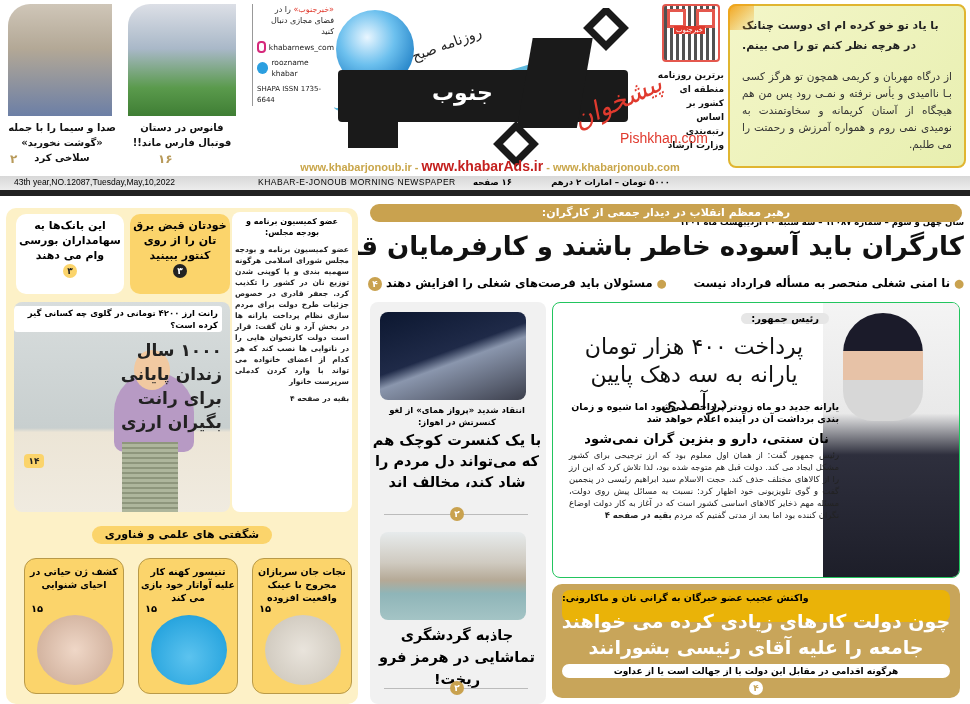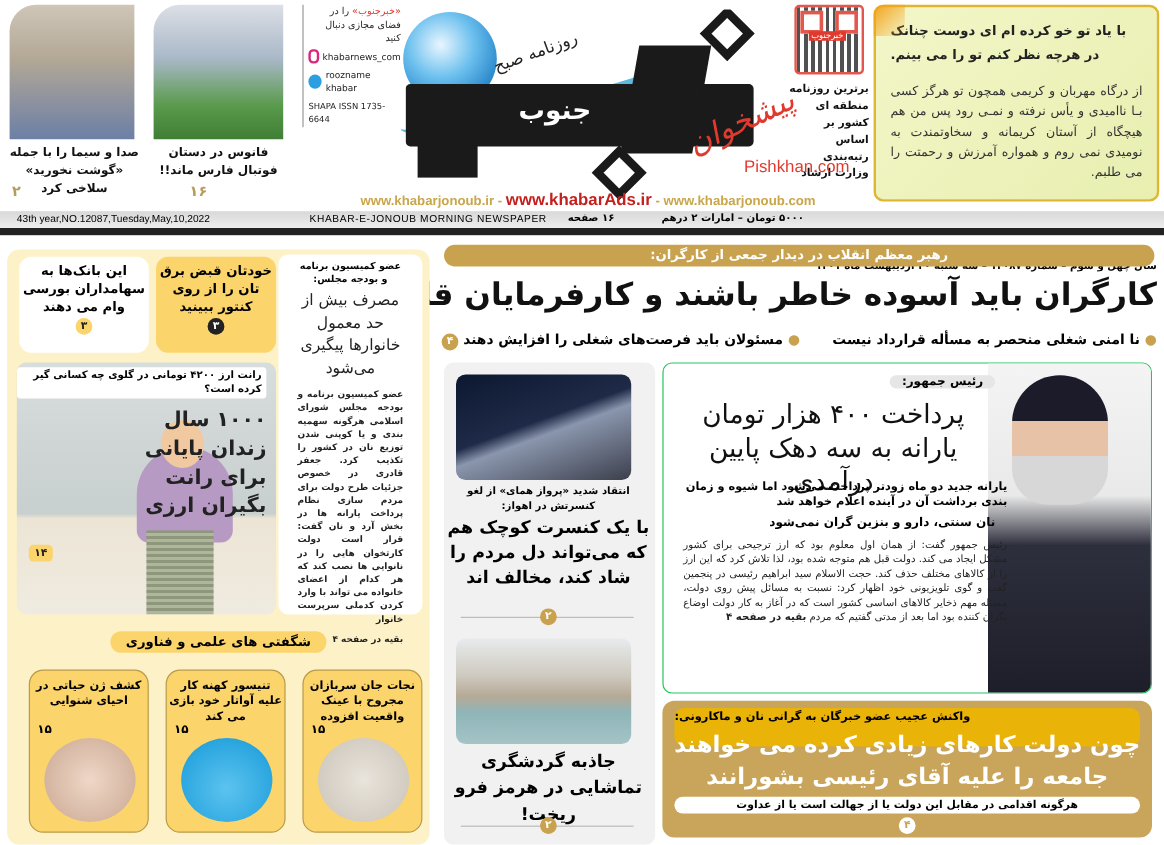--- a/index.html
+++ b/index.html
@@ -52,21 +52,21 @@
   .bullet-dot { color:#c9a24f; }
   .page-badge { display:inline-block; width:14px; height:14px; border-radius:50%; background:#c9a24f; color:#fff; font-size:9px; text-align:center; line-height:14px; font-weight:bold; }
 
   
   .pres-box { left: 552px; top: 302px; width: 408px; height: 276px; border: 1px solid #22c55e; border-radius: 8px; background:#fff; overflow:hidden; }
   .pres-photo { position:absolute; left:270px; top:0; width:140px; height:276px; background: linear-gradient(180deg,#f4f4f4 0%, #e9e9e9 40%, #2e2f3d 55%, #1d1e29 100%); }
   .pres-head { position:absolute; left:290px; top:10px; width:80px; height:108px; border-radius: 40px 40px 30px 30px; background: linear-gradient(180deg,#1b1b2a 0 35%, #e7c2a7 35% 62%, #d7d7d7 62% 100%); }
   .pres-kicker { position:absolute; right:130px; top:10px; background:#e6e6e6; border-radius:9px; padding:0 10px; font-size:10px; font-weight:bold; }
   .pres-headline { position:absolute; right:130px; top:30px; width:270px; font-size: 22px; line-height: 28px; text-align:center; color:#111; }
   .pres-sub { position:absolute; right:120px; top:98px; width:290px; font-size:9.5px; font-weight:bold; line-height:12px; }
-  .pres-sub2 { position:absolute; right:130px; top:128px; font-size:10px; font-weight:bold; }
+  .pres-sub2 { position:absolute; right:130px; top:128px; font-size:13px; font-weight:bold; }
   .pres-body { position:absolute; right:120px; top:146px; width:270px; font-size:8.5px; line-height:12px; color:#222; text-align:justify; }
   .more { font-weight:bold; }
 
   
   .gold-box { left: 552px; top: 584px; width: 408px; height: 114px; background:#c8a55a; border-radius: 10px; }
   .gold-kicker { position:absolute; left:10px; right:10px; top:6px; height:32px; background:#eab308; border-radius:8px; font-size:9.5px; font-weight:bold; text-align:left; line-height:16px; }
   .gold-head { position:absolute; left:6px; right:6px; top:24px; color:#fff; font-size:19px; font-weight:bold; text-align:center; line-height:26px; }
   .gold-foot { position:absolute; left:10px; right:10px; top:80px; height:14px; background:#fff; border-radius:7px; font-size:9px; font-weight:bold; text-align:center; line-height:14px; }
   .gold-num { position:absolute; left:197px; top:97px; }
 
@@ -74,21 +74,21 @@
   .mid-col { left: 370px; top: 302px; width: 176px; height: 402px; background:#f1f1f1; border-radius: 8px; }
   .concert-img { left: 380px; top: 312px; width: 146px; height: 88px; border-radius: 8px; background: linear-gradient(160deg,#0c1730 0%, #1f2a48 45%, #8a96ad 55%, #3c3f4c 100%); }
   .concert-kicker { left: 372px; top: 404px; width: 170px; text-align:center; font-size:8.5px; font-weight:bold; line-height:12px; }
   .concert-head { left: 372px; top: 430px; width: 170px; text-align:center; font-size:14.5px; font-weight:bold; line-height:21px; }
   .divline { height:1px; background:#bbb; }
   .hormoz-img { left: 380px; top: 532px; width: 146px; height: 88px; border-radius: 8px; background: linear-gradient(180deg,#e7ebec 0%, #cfcac0 35%, #b5a996 55%, #8fb5b8 70%, #a4c4c5 100%); }
   .hormoz-head { left: 372px; top: 624px; width: 170px; text-align:center; font-size:14.5px; font-weight:bold; line-height:22px; }
 
   
   .left-bg { left: 6px; top: 208px; width: 352px; height: 496px; background:#fdf1c7; border-radius: 10px; }
-  .majlis { left: 232px; top: 212px; width: 120px; height: 300px; background:#fff; border-radius:8px; padding:4px 16px; }
+  .majlis { left: 232px; top: 212px; width: 120px; height: 300px; background:#fff; border-radius:8px; padding:4px 3px; }
   .majlis-kicker { font-size:8px; font-weight:bold; text-align:center; line-height:11px; }
   .majlis-head { font-size:13px; text-align:center; line-height:19px; margin-top:3px; color:#222; }
   .majlis-body { font-size:7.5px; font-weight:bold; line-height:11px; text-align:justify; margin-top:6px; color:#222; }
   .tile { border-radius: 10px; text-align:center; font-weight:bold; }
   .tile-bill { left: 130px; top: 214px; width: 100px; height: 80px; background:#fbd46b; font-size:11px; line-height:15px; padding-top:4px; }
   .tile-bank { left: 16px; top: 214px; width: 108px; height: 80px; background:#fff; font-size:11px; line-height:15px; padding-top:4px; }
   .cartoon { left: 14px; top: 302px; width: 216px; height: 210px; background: linear-gradient(180deg,#d8dddd 0%, #c8cfcf 60%, #ece5d6 62%, #f0ebe0 100%); border-radius: 8px; overflow:hidden; }
   .cartoon-kicker { position:absolute; right:8px; top:4px; background:#fff; font-size:8.5px; font-weight:bold; padding:1px 4px; line-height:12px; border-radius:3px; }
   .cartoon-head { position:absolute; right:8px; top:36px; width:110px; font-size:17px; line-height:24px; font-weight:bold; color:#222; text-align:right; }
   .cartoon-man { position:absolute; left:100px; top:70px; width:80px; height:80px; border-radius:40px 40px 10px 10px; background:#b79ac4; }
@@ -199,21 +199,20 @@
 
 <div class="abs hormoz-img"></div>
 <div class="abs hormoz-head">جاذبه گردشگری تماشایی در هرمز فرو ریخت!</div>
 <div class="abs divline" style="left:384px;top:688px;width:144px;"></div>
 <span class="abs page-badge" style="left:450px;top:681px;">۲</span>
 
 <div class="abs left-bg"></div>
 
 <div class="abs majlis">
   <div class="majlis-kicker">عضو کمیسیون برنامه و بودجه مجلس:</div>
-  <div class="majlis-head">مصرف بیش از حد معمول خانوارها پیگیری می‌شود</div>
   <div class="majlis-body">عضو کمیسیون برنامه و بودجه مجلس شورای اسلامی هرگونه سهمیه بندی و یا کوپنی شدن توزیع نان در کشور را تکذیب کرد. جعفر قادری در خصوص جزئیات طرح دولت برای مردم سازی نظام پرداخت یارانه ها در بخش آرد و نان گفت: قرار است دولت کارتخوان هایی را در نانوایی ها نصب کند که هر کدام از اعضای خانواده می تواند با وارد کردن کدملی سرپرست خانوار</div>
   <div class="majlis-body">بقیه در صفحه ۴</div>
 </div>
 
 <div class="abs tile tile-bill">
   <div>خودتان قبض برق تان را از روی کنتور ببینید</div>
   <span class="page-badge" style="background:#222;">۳</span>
 </div>
 <div class="abs tile tile-bank">
   <div>این بانک‌ها به سهامداران بورسی وام می دهند</div>

